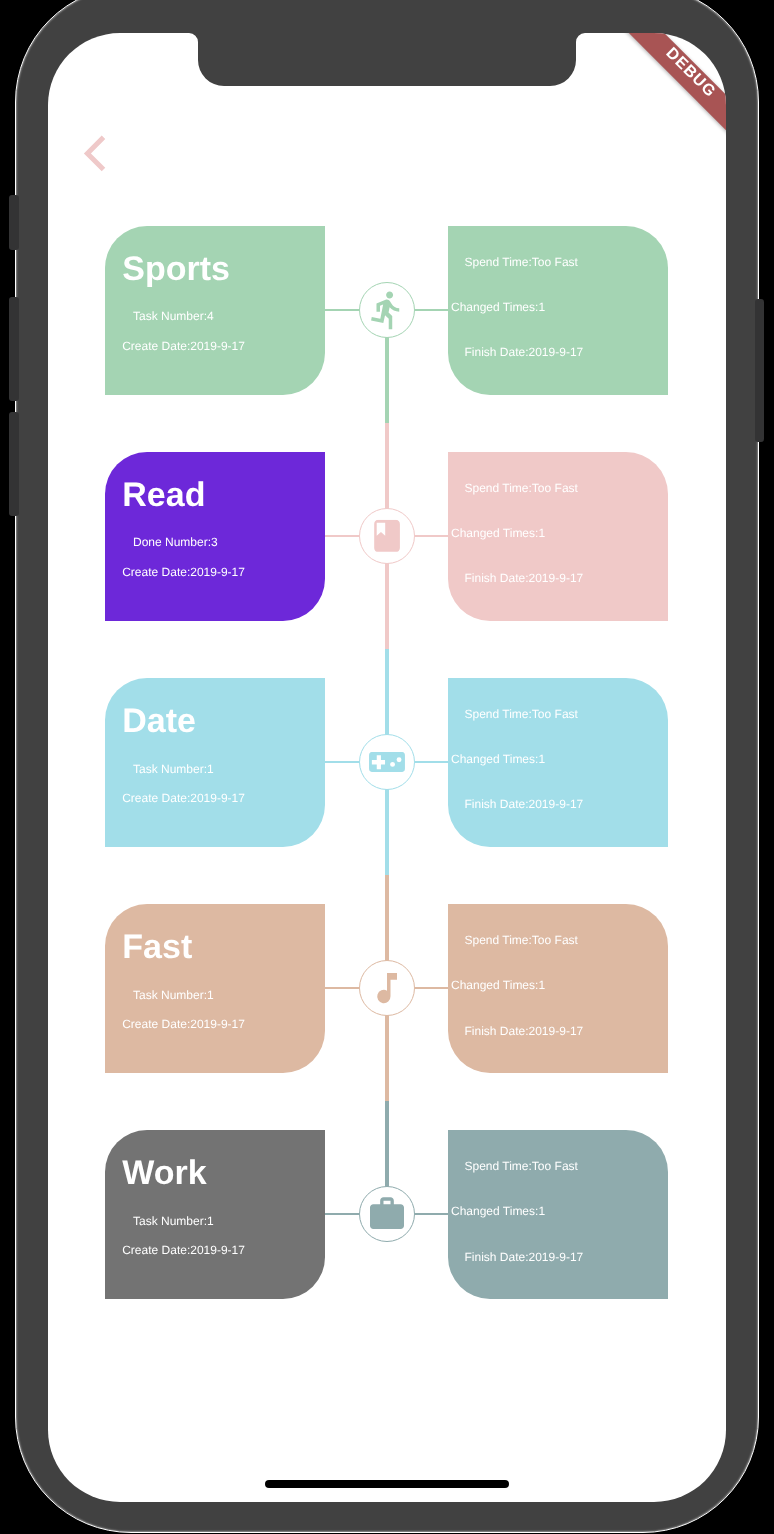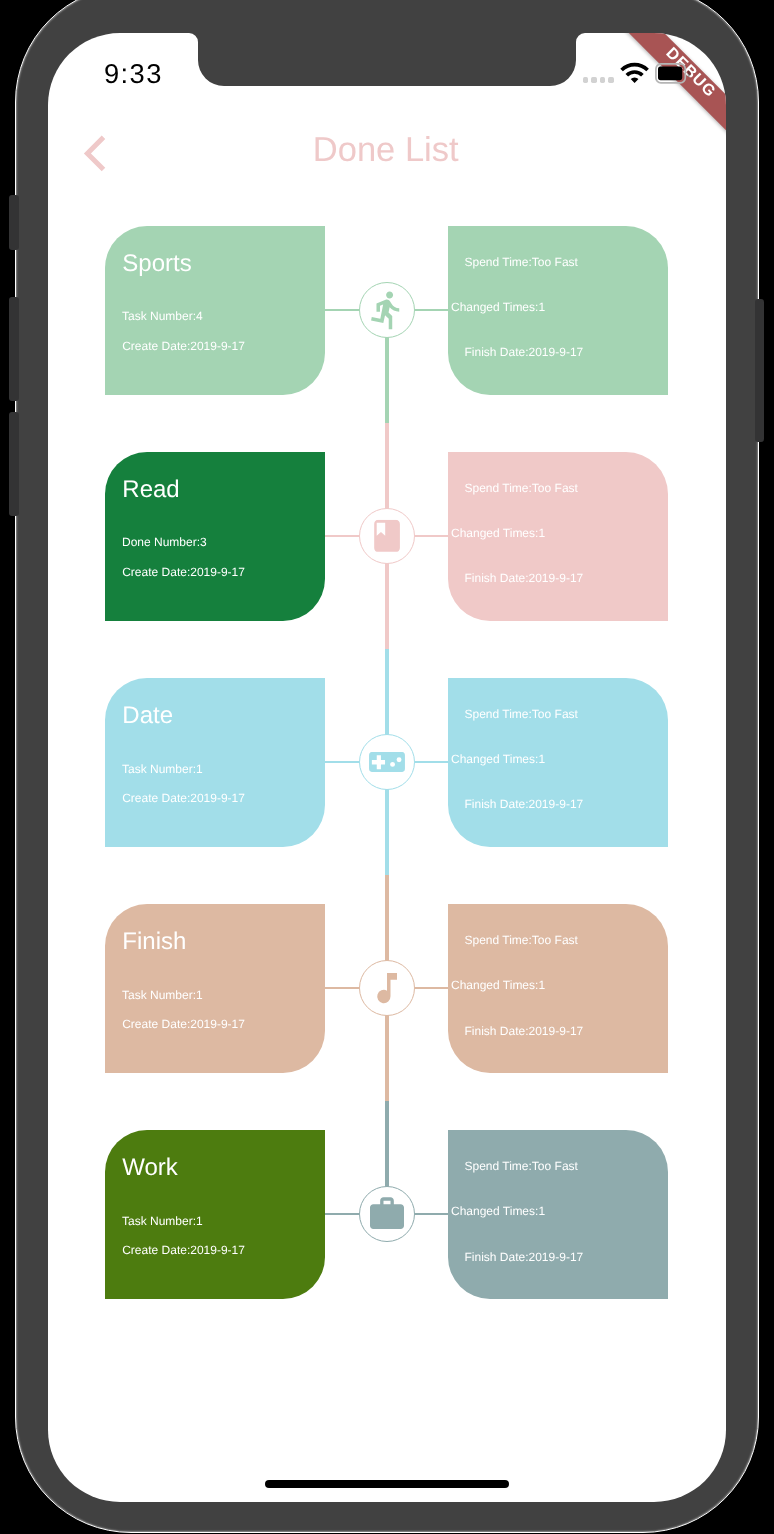--- a/index.html
+++ b/index.html
@@ -45,23 +45,23 @@
   .title{transform:translateZ(0);position:absolute;left:-1.3px;top:15.6px;width:678px;
      text-align:center;line-height:1;
      font-size:34.5px;color:#efc9c9;letter-spacing:0;}
 
   
   .timeline{position:absolute;left:0;top:0;width:678px;height:1469px;}
   .row{position:absolute;left:0;width:678px;height:169px;}
   .card{position:absolute;top:0;width:220px;height:169px;box-sizing:border-box;}
   .card.left{left:57px;border-radius:42px 0 42px 0;}
   .card.right{left:400px;border-radius:0 42px 0 42px;}
-  .ttl{transform:translateZ(0);position:absolute;left:17.3px;top:26.4px;font-size:24px;font-weight:normal;
+  .ttl{transform:translateZ(0);position:absolute;left:17.3px;top:26.4px;font-size:34px;font-weight:bold;
      color:#fff;line-height:1;letter-spacing:0;}
-  .card.left .l1{position:absolute;left:17px;top:84.9px;}
+  .card.left .l1{position:absolute;left:28px;top:84.9px;}
   .card.left .l2{position:absolute;left:17.2px;top:114px;}
   .card.right .l1{position:absolute;left:16.5px;top:30.4px;}
   .card.right .l2{position:absolute;left:3px;top:75.4px;}
   .card.right .l3{position:absolute;left:16.5px;top:120.8px;}
   .ln{transform:translateZ(0);font-size:12px;color:#fff;line-height:1;letter-spacing:0;}
   .vline{position:absolute;left:337px;width:4px;}
   .hline{position:absolute;top:83.4px;height:2px;}
   .node{position:absolute;left:311px;top:56.5px;width:56px;height:56px;
      border-radius:50%;background:#fff;box-sizing:border-box;
      border:1.8px solid #000;z-index:5;}
@@ -100,21 +100,21 @@
           </div>
           <div class="node" style="border-color:#a4d4b3"><span><svg width="42" height="42" viewBox="0 0 24 24">
                 <path d="M13.49 5.48c1.1 0 2-.9 2-2s-.9-2-2-2-2 .9-2 2 .9 2 2 2zM9.89 19.38l1-4.4 2.1 2v6h2v-7.5l-2.1-2 .6-3c1.3 1.5 3.3 2.5 5.5 2.5v-2c-1.9 0-3.5-1-4.3-2.4l-1-1.6c-.4-.6-1-1-1.7-1-.3 0-.5.1-.8.1l-5.2 2.2v4.7h2v-3.4l1.8-.7-1.6 8.1-4.9-1-.4 2 7 1.4z" fill="#a4d4b3"></path>
               </svg></span></div>
         </div>
         <div class="row" style="top:419.1px">
           <div class="vline" style="top:-28.6px;height:113.6px;background:#f0c9c8"></div>
           <div class="vline" style="top:84px;height:113.6px;background:#f0c9c8"></div>
           <div class="hline" style="left:277px;height:2px;width:34px;background:#f0c9c8"></div>
           <div class="hline" style="left:367px;height:2px;width:33px;background:#f0c9c8"></div>
-          <div class="card left" style="background:#15803d">
+          <div class="card left" style="background:#6d28d9">
             <div class="ttl">Read</div>
             <div class="ln l1">Done Number:3</div>
             <div class="ln l2">Create Date:2019-9-17</div>
           </div>
           <div class="card right" style="background:#f0c9c8">
             <div class="ln l1">Spend Time:Too Fast</div>
             <div class="ln l2">Changed Times:1</div>
             <div class="ln l3">Finish Date:2019-9-17</div>
           </div>
           <div class="node" style="border-color:#f0c9c8"><span><svg width="25.8" height="32.4" viewBox="0 0 25.8 32.4">
@@ -139,38 +139,38 @@
           <div class="node" style="border-color:#a2dee9"><span><svg width="35.9" height="20.1" viewBox="0 0 35.9 20.1">
                 <path fill-rule="evenodd" d="M3.5 0 H32.4 A3.5 3.5 0 0 1 35.9 3.5 V16.6 A3.5 3.5 0 0 1 32.4 20.1 H3.5 A3.5 3.5 0 0 1 0 16.6 V3.5 A3.5 3.5 0 0 1 3.5 0 Z M7.7 3.3 H11.9 V8.0 H16.0 V12.6 H11.9 V17.3 H7.7 V12.6 H2.8 V8.0 H7.7 Z M23.5 10.0 A2.45 2.45 0 1 0 23.5 14.9 A2.45 2.45 0 1 0 23.5 10.0 Z M30.0 5.3 A2.45 2.45 0 1 0 30.0 10.2 A2.45 2.45 0 1 0 30.0 5.3 Z" fill="#a2dee9"></path>
               </svg></span></div>
         </div>
         <div class="row" style="top:871.3px">
           <div class="vline" style="top:-28.6px;height:113.6px;background:#ddb9a2"></div>
           <div class="vline" style="top:84px;height:113.6px;background:#ddb9a2"></div>
           <div class="hline" style="left:277px;height:2px;width:34px;background:#ddb9a2"></div>
           <div class="hline" style="left:367px;height:2px;width:33px;background:#ddb9a2"></div>
           <div class="card left" style="background:#ddb9a2">
-            <div class="ttl">Finish</div>
+            <div class="ttl">Fast</div>
             <div class="ln l1">Task Number:1</div>
             <div class="ln l2">Create Date:2019-9-17</div>
           </div>
           <div class="card right" style="background:#ddb9a2">
             <div class="ln l1">Spend Time:Too Fast</div>
             <div class="ln l2">Changed Times:1</div>
             <div class="ln l3">Finish Date:2019-9-17</div>
           </div>
           <div class="node" style="border-color:#ddb9a2"><span><svg width="40" height="40" viewBox="0 0 24 24">
                 <path d="M12 3v10.6A4 4 0 1 0 14.1 17V7h3.9V3H12z" fill="#ddb9a2"></path>
               </svg></span></div>
         </div>
         <div class="row" style="top:1097.4px">
           <div class="vline" style="top:-28.6px;height:113.6px;background:#8fabad"></div>
           <div class="hline" style="left:277px;height:2px;width:34px;background:#8fabad"></div>
           <div class="hline" style="left:367px;height:2px;width:33px;background:#8fabad"></div>
-          <div class="card left" style="background:#4d7c0f">
+          <div class="card left" style="background:#737373">
             <div class="ttl">Work</div>
             <div class="ln l1">Task Number:1</div>
             <div class="ln l2">Create Date:2019-9-17</div>
           </div>
           <div class="card right" style="background:#8fabad">
             <div class="ln l1">Spend Time:Too Fast</div>
             <div class="ln l2">Changed Times:1</div>
             <div class="ln l3">Finish Date:2019-9-17</div>
           </div>
           <div class="node" style="border-color:#8fabad"><span><svg width="40" height="40" viewBox="0 0 24 24">
@@ -178,59 +178,37 @@
               </svg></span></div>
         </div>
       </div>
 
     <div class="appbar">
       <div class="back">
         <svg width="36" height="46" viewBox="0 0 36 46">
           <path d="M25.5 5.2 L9.4 21.4 L25.5 37.5" fill="none" stroke="#efc9c9" stroke-width="5" stroke-linecap="butt" stroke-linejoin="miter"></path>
         </svg>
       </div>
-      <div class="title">Done List</div>
     </div>
 
     <div class="notch">
       <svg width="678" height="90" viewBox="0 0 678 90">
         <path d="M141 0
                  L141 0
                  a9 9 0 0 1 9 9
                  L150 27
                  a26 26 0 0 0 26 26
                  L502 53
                  a26 26 0 0 0 26 -26
                  L528 9
                  a9 9 0 0 1 9 -9
                  Z" fill="#414141"></path>
       </svg>
     </div>
 
-    <div class="statusbar">
-      <div class="clock">9:33</div>
-      <div class="sig">
-        <i></i>
-          <i></i>
-          <i></i>
-          <i></i>
-      </div>
-      <div class="wifi">
-        <svg width="31.2" height="31.2" viewBox="0 0 24 24">
-          <path fill="#000" d="M1 9l2 2c4.97-4.97 13.03-4.97 18 0l2-2C16.93 2.93 7.08 2.93 1 9zm8 8l3 3 3-3a4.237 4.237 0 0 0-6 0zm-4-4l2 2a7.074 7.074 0 0 1 10 0l2-2C15.14 9.14 8.87 9.14 5 13z"></path>
-        </svg>
-      </div>
-      <div class="batt">
-        <svg width="36" height="22" viewBox="0 0 36 22">
-          <rect x="0.9" y="0.9" width="29.4" height="19.0" rx="5" ry="5" fill="none" stroke="#b5b5b5" stroke-width="1.7"></rect>
-          <rect x="3.0" y="3.6" width="24.2" height="13.6" rx="2.6" ry="2.6" fill="#000"></rect>
-          <path d="M32.6 7.8 a3 3 0 0 1 0 6.2 Z" fill="#000" opacity="0.35"></path>
-        </svg>
-      </div>
-    </div>
 
     <div class="ribbonwrap">
       <div class="ribbon">
         <span>DEBUG</span>
       </div>
     </div>
 
     <div class="home-ind"></div>
   </div>
 </div>

